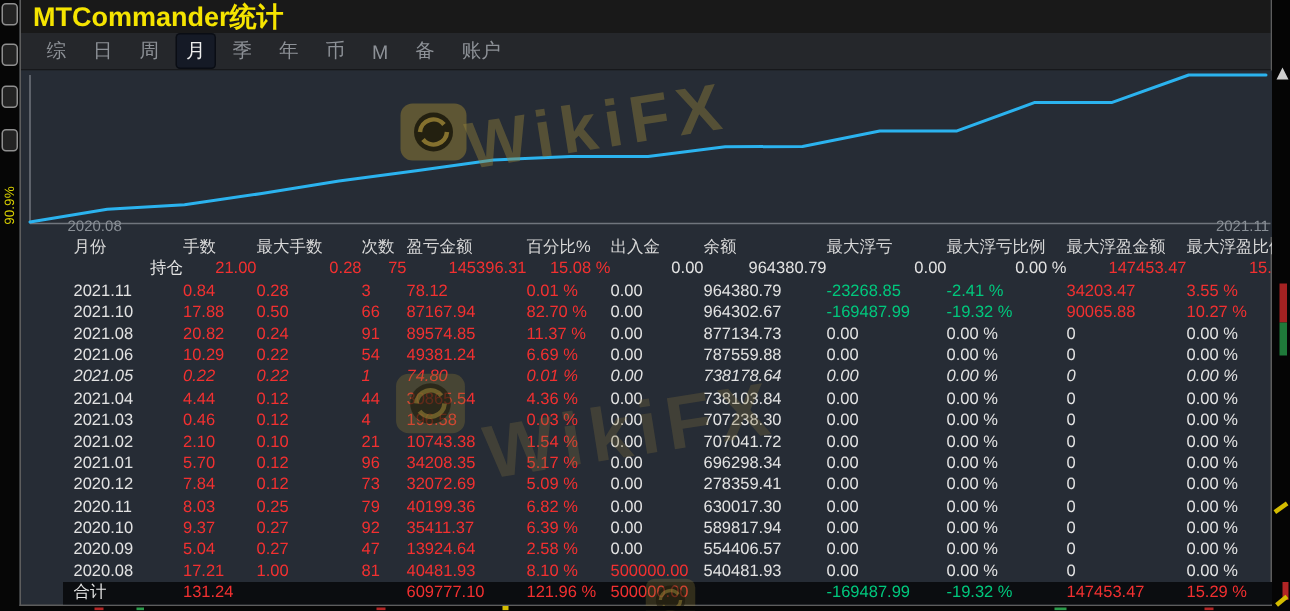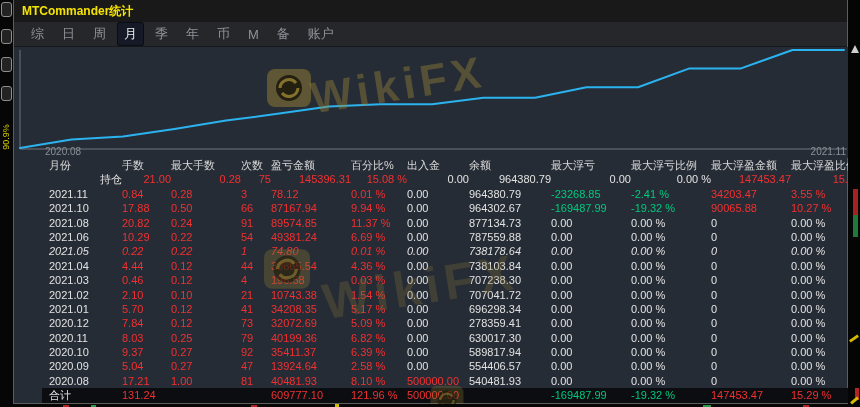--- a/index.html
+++ b/index.html
@@ -11,21 +11,21 @@
   .bg-btn{position:absolute;left:1px;width:11px;height:15px;border:1px solid #8f8f8f;border-radius:3px;background:#232323;}
   .v-label{position:absolute;top:132px;left:-25px;width:62px;text-align:center;transform:rotate(-90deg);font-size:9px;color:#d8cf00;letter-spacing:0;}
   .bg-right{position:absolute;left:848px;top:0;width:12px;height:407px;background:#050505;}
   .scroll-up{position:absolute;left:3px;top:45px;width:0;height:0;border-left:4px solid transparent;border-right:4px solid transparent;border-bottom:8px solid #cfcfcf;}
   .mark{position:absolute;}
   .bg-bottom{position:absolute;left:13px;top:404px;width:835px;height:3px;background:#060606;}
 
   
   .window{position:absolute;left:13px;top:0;width:835px;height:404px;background:#262c35;border:1px solid #5d5d5d;border-top:none;}
   .titlebar{position:absolute;left:0;top:0;width:100%;height:22px;background:#191919;display:flex;align-items:center;justify-content:space-between;padding:0 8px;}
-  .title{color:#f5e400;font-size:12px;font-weight:bold;}
+  .title{color:#f5e400;font-size:18px;font-weight:bold;}
   .brand{color:#a8c0ee;font-size:12px;}
   .menubar{position:absolute;left:0;top:22px;width:100%;height:25px;background:#25272b;border-bottom:1px solid #17181b;display:flex;align-items:center;padding-left:8px;}
   .mi{color:#8d9197;font-size:13px;padding:2px 6px;margin:0 3px;cursor:default;border-radius:2px;}
   .mi.sel{background:#151a26;color:#ececec;box-shadow:0 0 0 1px #0a0d14;}
 
   
   .chart{position:absolute;left:0;top:47px;width:835px;height:111px;background:#262c35;}
   .axis-label{position:absolute;font-size:10px;color:#8a9097;top:99px;}
   .axis-label.start{left:31px;}
   .axis-label.end{right:3px;}
@@ -130,21 +130,21 @@
           <div class="td c-green">-2.41 %</div>
           <div class="td c-red">34203.47</div>
           <div class="td c-red">3.55 %</div>
         </div>
         <div class="tr " style="grid-template-columns: 73px 49px 70px 30px 80px 56px 62px 82px 80px 80px 80px 82px;">
           <div class="td c-def">2021.10</div>
           <div class="td c-red">17.88</div>
           <div class="td c-red">0.50</div>
           <div class="td c-red">66</div>
           <div class="td c-red">87167.94</div>
-          <div class="td c-red">9.94 %</div>
+          <div class="td c-red">82.70 %</div>
           <div class="td c-def">0.00</div>
           <div class="td c-def">964302.67</div>
           <div class="td c-green">-169487.99</div>
           <div class="td c-green">-19.32 %</div>
           <div class="td c-red">90065.88</div>
           <div class="td c-red">10.27 %</div>
         </div>
         <div class="tr " style="grid-template-columns: 73px 49px 70px 30px 80px 56px 62px 82px 80px 80px 80px 82px;">
           <div class="td c-def">2021.08</div>
           <div class="td c-red">20.82</div>
@@ -226,21 +226,21 @@
           <div class="td c-def">707041.72</div>
           <div class="td c-def">0.00</div>
           <div class="td c-def">0.00 %</div>
           <div class="td c-def">0</div>
           <div class="td c-def">0.00 %</div>
         </div>
         <div class="tr " style="grid-template-columns: 73px 49px 70px 30px 80px 56px 62px 82px 80px 80px 80px 82px;">
           <div class="td c-def">2021.01</div>
           <div class="td c-red">5.70</div>
           <div class="td c-red">0.12</div>
-          <div class="td c-red">41</div>
+          <div class="td c-red">96</div>
           <div class="td c-red">34208.35</div>
           <div class="td c-red">5.17 %</div>
           <div class="td c-def">0.00</div>
           <div class="td c-def">696298.34</div>
           <div class="td c-def">0.00</div>
           <div class="td c-def">0.00 %</div>
           <div class="td c-def">0</div>
           <div class="td c-def">0.00 %</div>
         </div>
         <div class="tr " style="grid-template-columns: 73px 49px 70px 30px 80px 56px 62px 82px 80px 80px 80px 82px;">

